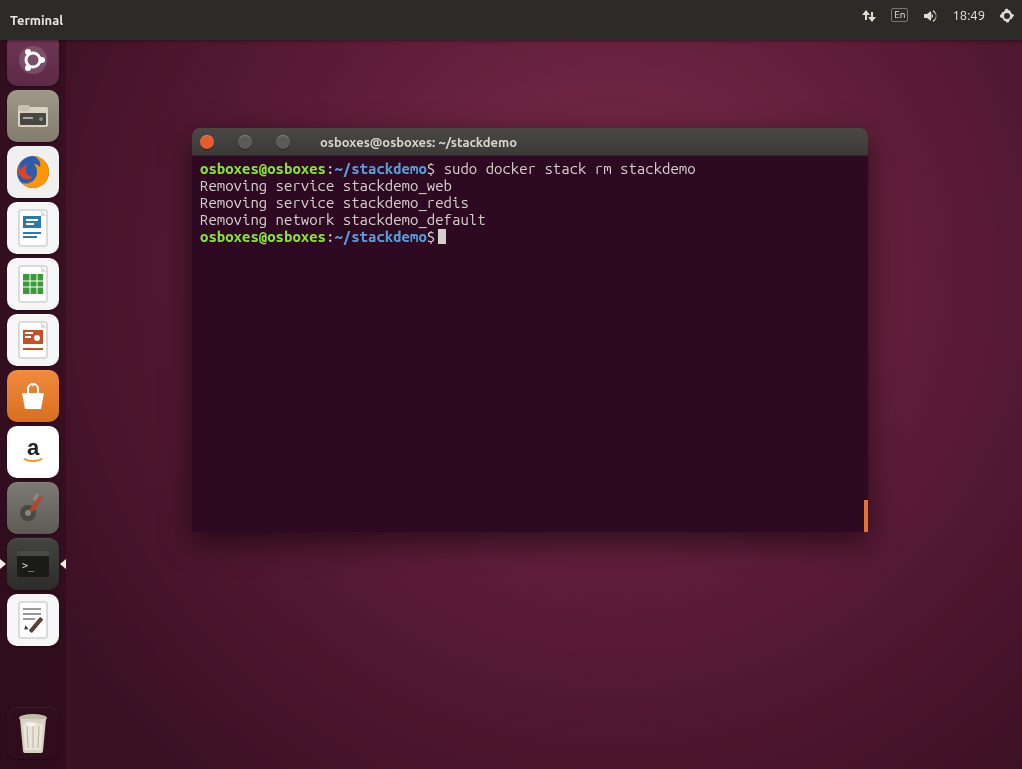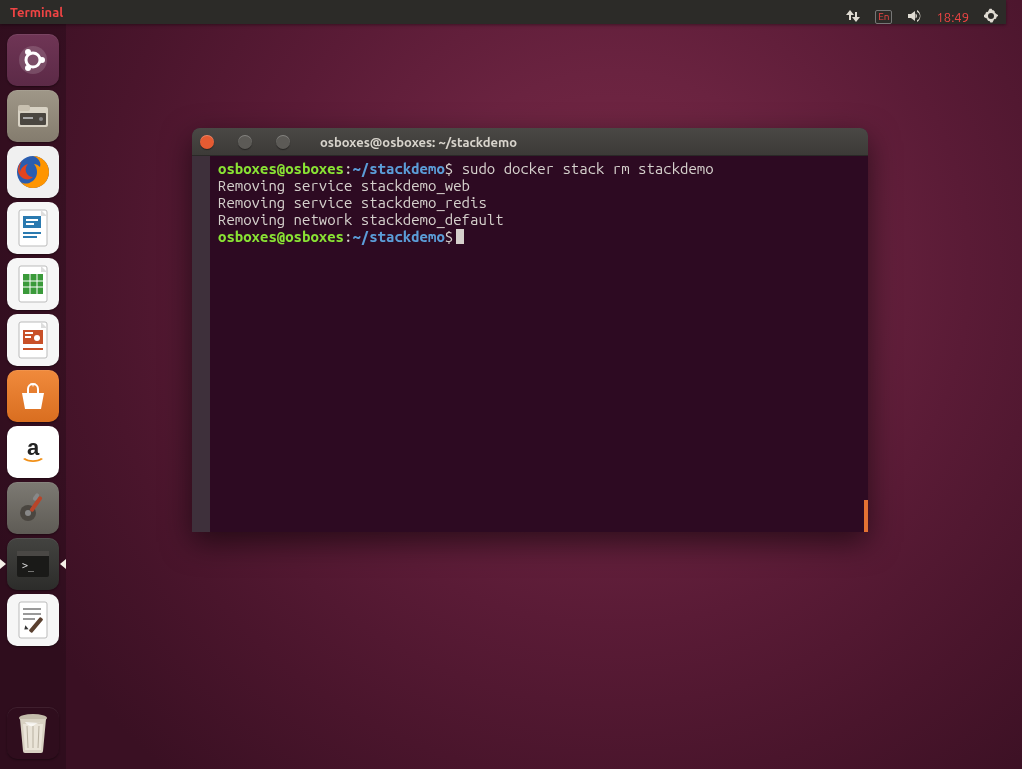--- a/index.html
+++ b/index.html
@@ -4,31 +4,31 @@
 <style>
   * { margin: 0; padding: 0; box-sizing: border-box; }
   html, body { width: 1022px; height: 769px; overflow: hidden; font-family: Ubuntu, "Liberation Sans", sans-serif; }
   body {
     background: radial-gradient(circle at 60% 35%, #7a2a47 0%, #6a2340 25%, #5a1b36 45%, #4a152c 65%, #3a1023 85%);
     position: relative;
   }
 
   
   .menubar {
-    position: absolute; top: 0; left: 0; right: 16px; height: 24px;
+    position: absolute; top: 0; left: 0; right: 0; height: 40px;
     background: #2c2b28;
-    color: #ef4444;
+    color: #e5e5e5;
     display: flex; align-items: center;
     font-size: 13px;
     box-shadow: 0 1px 3px rgba(0,0,0,.4);
     z-index: 10;
   }
   .menubar .title { padding: 0 10px; font-weight: bold; }
   .menubar .spacer { flex: 1; }
-  .menubar .ind { padding: 0 7px; display:flex; align-items:flex-end; gap:4px; cursor:pointer; height:24px; }
+  .menubar .ind { padding: 0 7px; display:flex; align-items:flex-start; gap:4px; cursor:pointer; height:24px; }
   .menubar .lang { border:1px solid #777; border-radius:2px; font-size:10px; padding:0 2px; line-height:12px; }
   .menubar svg { display:block; }
 
   
   .launcher {
     position: absolute; top: 24px; left: 0; bottom: 0; width: 66px;
     background: rgba(30,10,20,.35);
     z-index: 5;
     padding-top: 6px;
   }
@@ -84,21 +84,20 @@
   .wtitle { color:#d8d4cc; font-size:13px; font-weight:bold; margin-left:6px; }
   .term-body {
     position:absolute; top:28px; left:0; right:0; bottom:0;
     background:#2d0a22;
     padding:4px 8px;
     font-family: "Ubuntu Mono","DejaVu Sans Mono",monospace;
     font-size:15px; line-height:17px;
     color:#d5d0cc;
     white-space:pre;
     overflow:hidden;
-    margin-left:18px;
   }
   .user { color:#89e234; font-weight:bold; }
   .path { color:#5b9dd8; font-weight:bold; }
   .dollar { color:#d5d0cc; }
   .cursor { display:inline-block; width:8px; height:15px; background:#d5d0cc; vertical-align:-2px; margin-left:3px; }
   .scroll-marker { position:absolute; right:0; bottom:0; width:4px; height:32px; background:#e57233; }
 
   
   .ic { fill:#dfdbd2; }
 </style>

